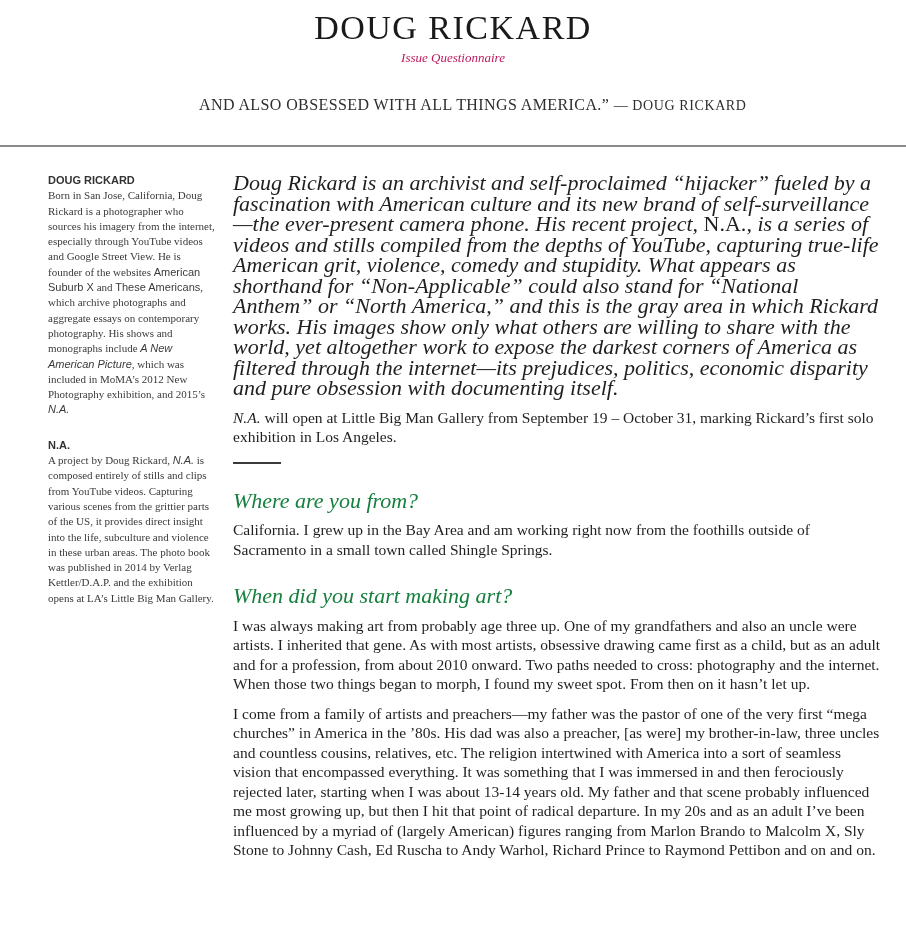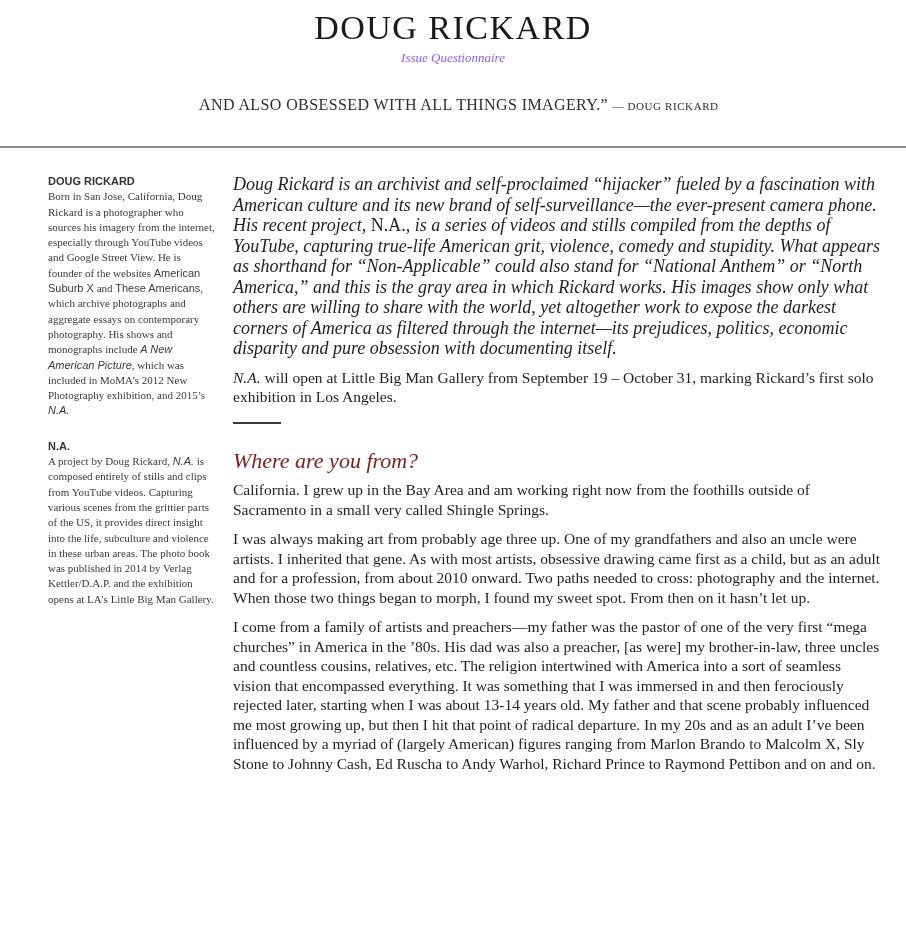--- a/index.html
+++ b/index.html
@@ -18,33 +18,33 @@
     font-size: 34px;
     font-weight: normal;
     letter-spacing: 1.5px;
     color: #1a1a1a;
     font-family: "Liberation Serif", serif;
   }
   .page-subtitle {
     margin-top: 3px;
     font-size: 13px;
     font-style: italic;
-    color: #8b5cf6;
+    color: #be185d;
   }
   
   .pull-quote {
     margin: 26px 0 0 170px;
     font-size: 16px;
     line-height: 25px;
     letter-spacing: 0.4px;
     color: #2e2e2e;
   }
   .pull-quote .line2 { padding-left: 29px; }
   .quote-attribution {
-    font-size: 11px;
+    font-size: 14px;
     letter-spacing: 0.6px;
     color: #2e2e2e;
   }
   
   .top-rule {
     border: none;
     border-top: 2px solid #8a8a8a;
     margin: 27px 0 0 0;
   }
   
@@ -72,55 +72,55 @@
   
   .main-col {
     flex: 1;
     margin-left: 17px;
     font-size: 15.5px;
     line-height: 19.5px;
     color: #1f1f1f;
   }
   .intro-paragraph {
     margin: 0;
-    font-size: 18px;
+    font-size: 22px;
     line-height: 20.5px;
     font-style: italic;
   }
   .exhibition-paragraph { margin: 9px 0 9px 0; }
   .section-divider {
     width: 48px;
     border: none;
     border-top: 2px solid #3a3a3a;
     margin: 15px 0 0 0;
   }
   .question {
     margin: 27px 0 0 0;
     font-size: 22px;
     font-weight: normal;
     font-style: italic;
-    color: #7f1d1d;
+    color: #15803d;
   }
   .answer { margin: 10px 0 0 0; }
   
   .seg-plain  { font-style: inherit; font-family: Liberation Serif, serif; }
   .seg-italic { font-style: italic; }
   .seg-roman  { font-style: normal; }
   .seg-link   { cursor: pointer; }
 </style>
 </head>
 <body>
 
 <div class="header">
   <h1 class="page-title">DOUG RICKARD</h1>
   <div class="page-subtitle">Issue Questionnaire</div>
 </div>
 
 <div class="pull-quote">
-  <div class="line2"><span>AND ALSO OBSESSED WITH ALL THINGS IMAGERY.”</span>&nbsp;<span class="quote-attribution">— DOUG RICKARD</span></div>
+  <div class="line2"><span>AND ALSO OBSESSED WITH ALL THINGS AMERICA.”</span>&nbsp;<span class="quote-attribution">— DOUG RICKARD</span></div>
 </div>
 
 <hr class="top-rule">
 
 <div class="content">
 
   <aside class="sidebar">
     <section class="sidebar-section">
       <h3 class="sidebar-heading">DOUG RICKARD</h3>
       <p class="sidebar-text"><span class="seg-plain">Born in San Jose, California, Doug Rickard is a photographer who sources his imagery from the internet, especially through YouTube videos and Google Street View. He is founder of the websites </span><span class="seg-link">American Suburb X</span><span class="seg-plain"> and </span><span class="seg-link">These Americans</span><span class="seg-plain">, which archive photographs and aggregate essays on contemporary photography. His shows and monographs include </span><span class="seg-italic">A New American Picture</span><span class="seg-plain">, which was included in MoMA’s 2012 New Photography exhibition, and 2015’s </span><span class="seg-italic">N.A.</span></p>
@@ -132,24 +132,25 @@
   </aside>
 
   <main class="main-col">
     <p class="intro-paragraph"><span class="seg-italic">Doug Rickard is an archivist and self-proclaimed “hijacker” fueled by a fascination with American culture and its new brand of self-surveillance—the ever-present camera phone. His recent project, </span><span class="seg-roman">N.A.</span><span class="seg-italic">, is a series of videos and stills compiled from the depths of YouTube, capturing true-life American grit, violence, comedy and stupidity. What appears as shorthand for “Non-Applicable” could also stand for “National Anthem” or “North America,” and this is the gray area in which Rickard works. His images show only what others are willing to share with the world, yet altogether work to expose the darkest corners of America as filtered through the internet—its prejudices, politics, economic disparity and pure obsession with documenting itself.</span></p>
     <p class="exhibition-paragraph"><span class="seg-italic">N.A.</span><span class="seg-plain"> will open at Little Big Man Gallery from September 19 – October 31, marking Rickard’s first solo exhibition in Los Angeles.</span></p>
 
     <hr class="section-divider">
 
     <section class="qa-block">
       <h2 class="question">Where are you from?</h2>
-      <p class="answer">California. I grew up in the Bay Area and am working right now from the foothills outside of Sacramento in a small very called Shingle Springs.</p>
+      <p class="answer">California. I grew up in the Bay Area and am working right now from the foothills outside of Sacramento in a small town called Shingle Springs.</p>
     </section>
 
     <section class="qa-block">
+      <h2 class="question">When did you start making art?</h2>
       <p class="answer">I was always making art from probably age three up. One of my grandfathers and also an uncle were artists. I inherited that gene. As with most artists, obsessive drawing came first as a child, but as an adult and for a profession, from about 2010 onward. Two paths needed to cross: photography and the internet. When those two things began to morph, I found my sweet spot. From then on it hasn’t let up.</p>
     </section>
 
     <section class="qa-block">
       <p class="answer">I come from a family of artists and preachers—my father was the pastor of one of the very first “mega churches” in America in the ’80s. His dad was also a preacher, [as were] my brother-in-law, three uncles and countless cousins, relatives, etc. The religion intertwined with America into a sort of seamless vision that encompassed everything. It was something that I was immersed in and then ferociously rejected later, starting when I was about 13-14 years old. My father and that scene probably influenced me most growing up, but then I hit that point of radical departure. In my 20s and as an adult I’ve been influenced by a myriad of (largely American) figures ranging from Marlon Brando to Malcolm X, Sly Stone to Johnny Cash, Ed Ruscha to Andy Warhol, Richard Prince to Raymond Pettibon and on and on.</p>
     </section>
   </main>
 
 </div>
 

